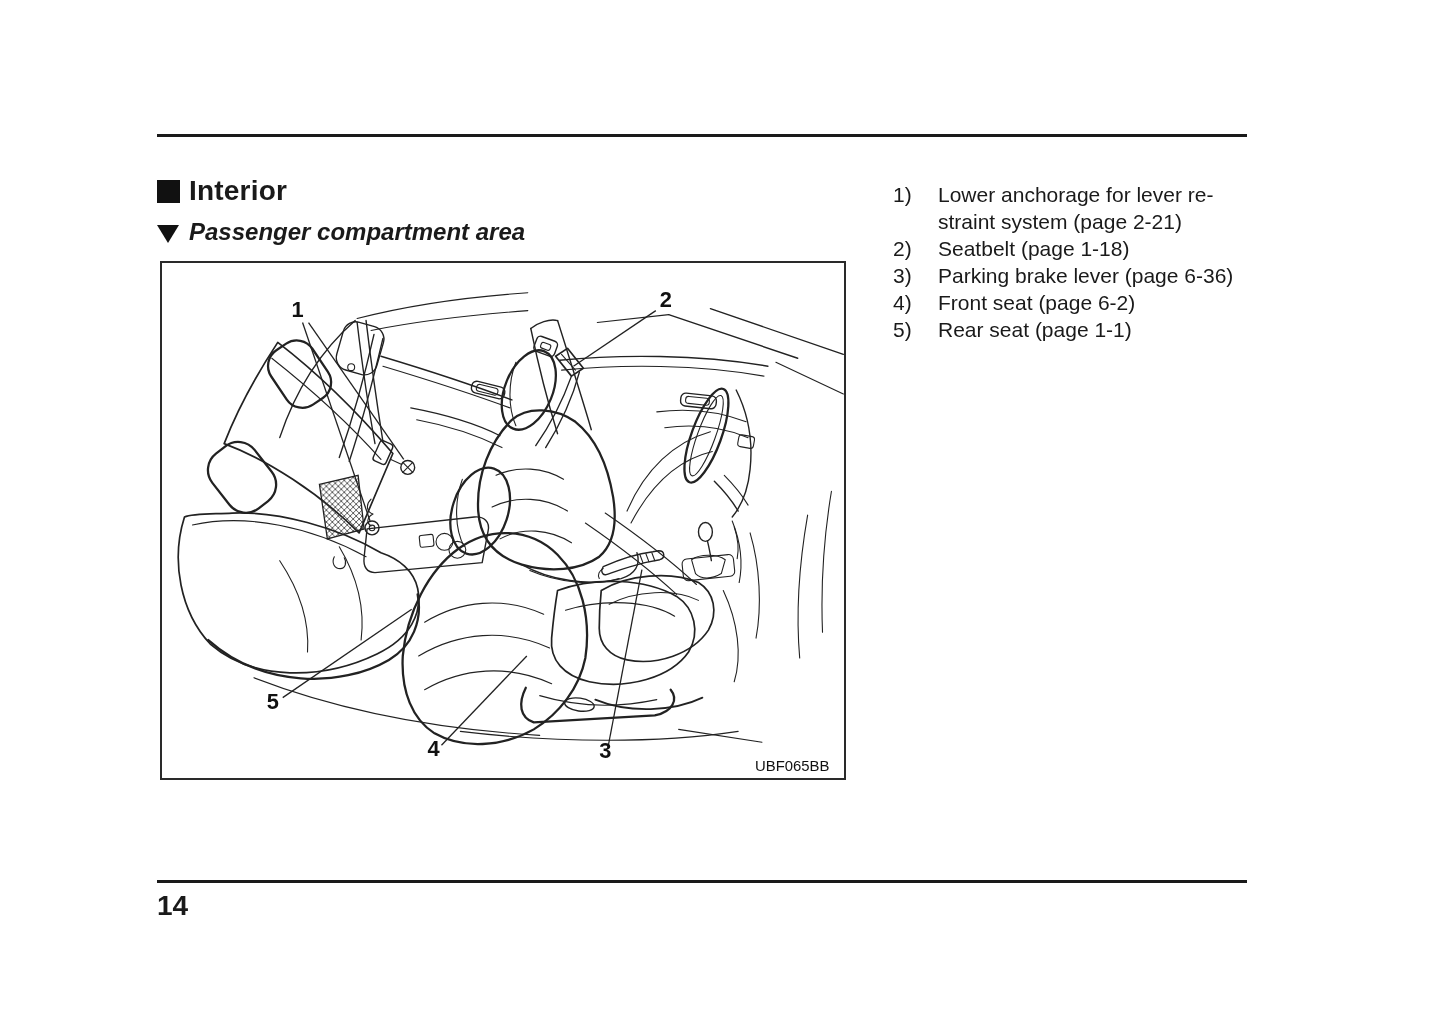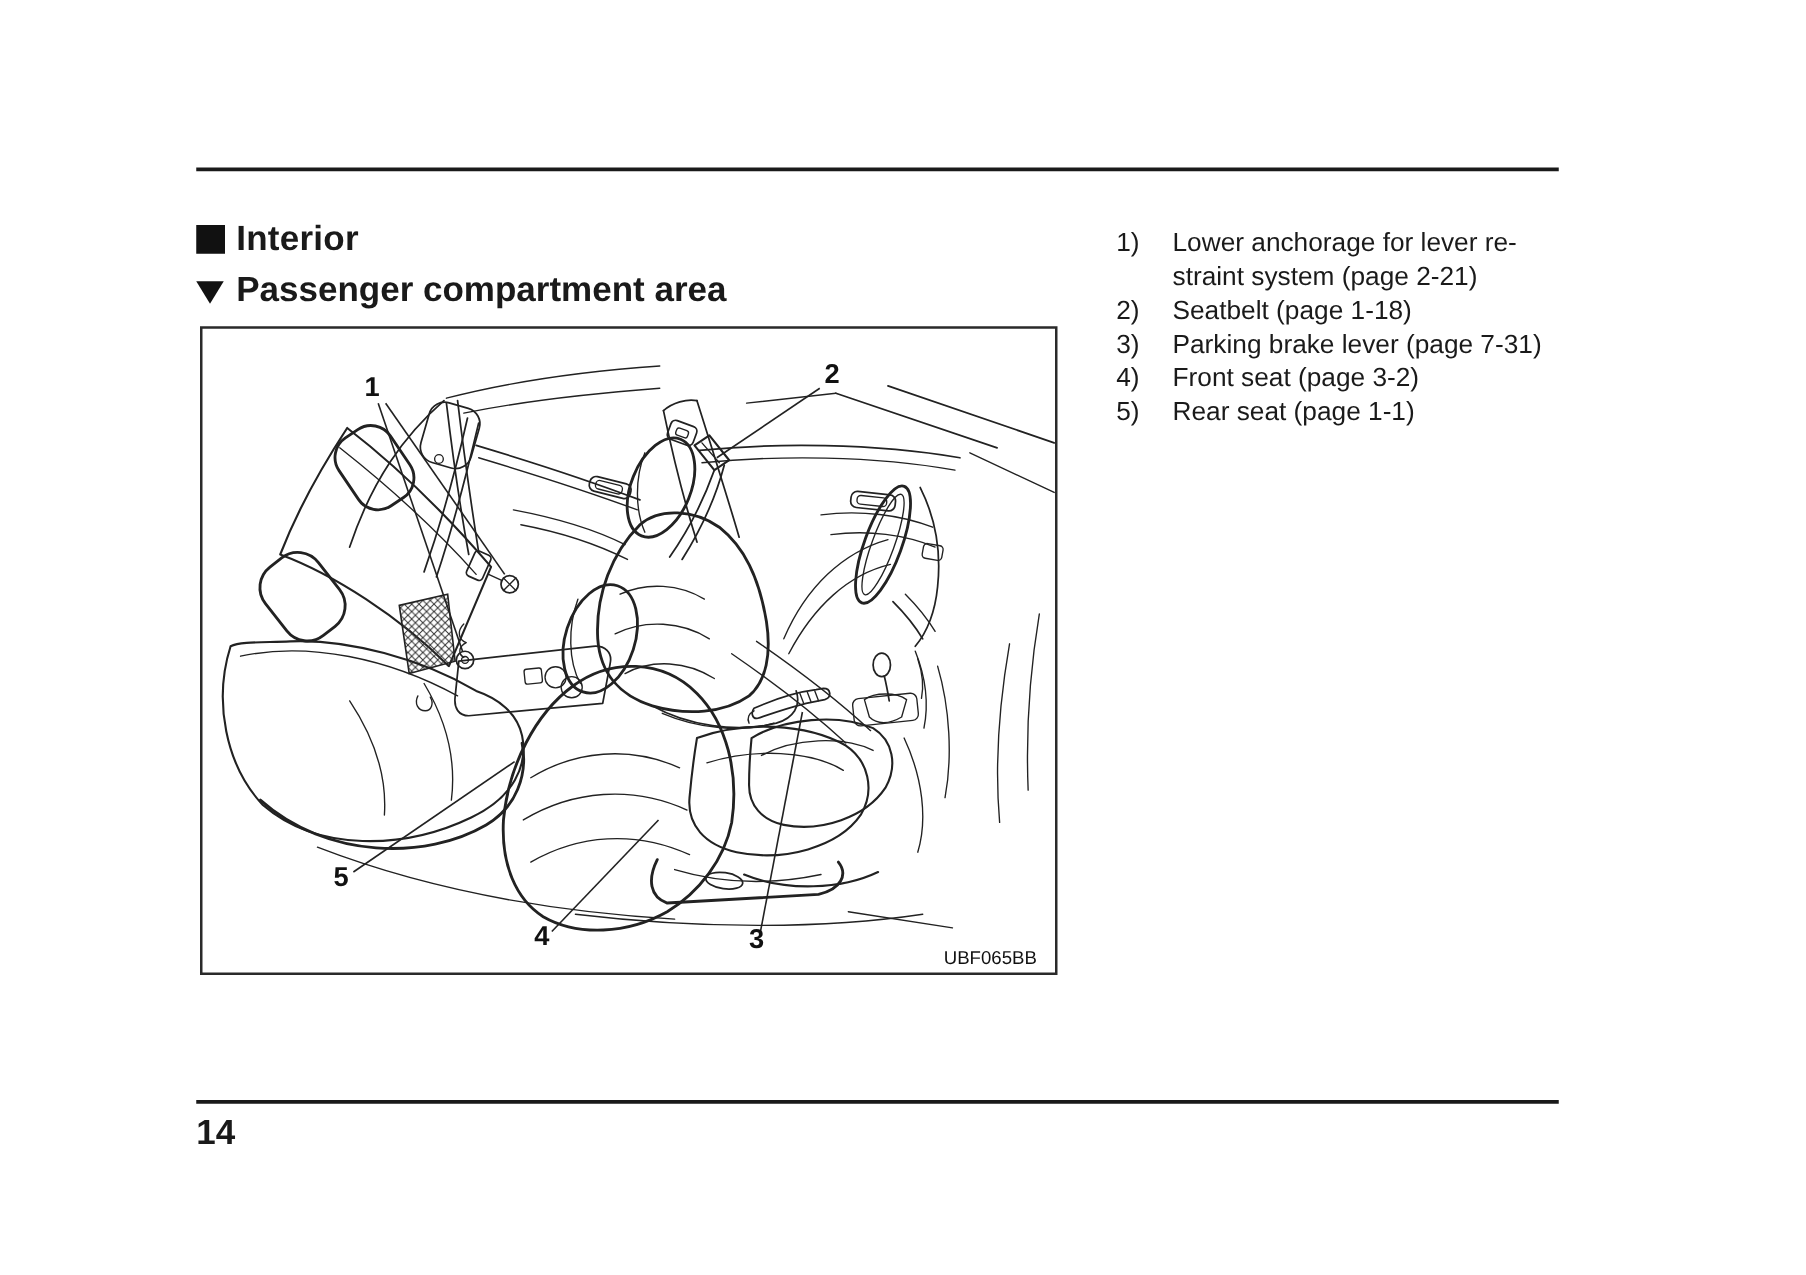--- a/index.html
+++ b/index.html
@@ -9,21 +9,21 @@
   }
   .rule{position:absolute;left:157px;width:1090px;height:3px;background:#1a1a1a;}
   .rule.top{top:134px;}
   .rule.bottom{top:880px;}
   .heading{position:absolute;left:157px;top:176px;display:flex;align-items:flex-start;gap:9px;}
   .heading .sq{width:23px;height:23px;background:#111;margin-top:4px;}
   .heading .txt{font-size:28px;font-weight:bold;letter-spacing:0.2px;line-height:30px;}
   .subheading{position:absolute;left:157px;top:219px;display:flex;align-items:flex-start;gap:10px;}
   .subheading .tri{width:0;height:0;margin-top:6px;
     border-left:11px solid transparent;border-right:11px solid transparent;border-top:18px solid #111;}
-  .subheading .txt{font-size:28px;font-weight:bold;line-height:26px;}
+  .subheading .txt{font-size:24px;font-weight:bold;line-height:26px;font-style:italic;}
   .figurebox{position:absolute;left:160px;top:261px;width:686px;height:519px;
     border:2px solid #2a2a2a;box-sizing:border-box;background:#fff;}
   .figurebox svg{display:block;width:100%;height:100%;}
   .legend{position:absolute;left:893px;top:181px;width:370px;font-size:21px;line-height:27px;}
   .legend-row{display:flex;align-items:flex-start;}
   .legend-num{width:45px;flex:0 0 45px;}
   .pagenum{position:absolute;left:157px;top:890px;font-size:28px;font-weight:bold;}
   .ink{stroke:#222;fill:none;stroke-linecap:round;stroke-linejoin:round;stroke-width:1.4;}
   .thick{stroke-width:2.3;}
   .mid{stroke-width:1.7;}
@@ -270,27 +270,27 @@
     </div>
     <div class="legend-row">
       <div class="legend-num">2)</div>
       <div>
         <div>Seatbelt (page 1-18)</div>
       </div>
     </div>
     <div class="legend-row">
       <div class="legend-num">3)</div>
       <div>
-        <div>Parking brake lever (page 7-31)</div>
+        <div>Parking brake lever (page 6-36)</div>
       </div>
     </div>
     <div class="legend-row">
       <div class="legend-num">4)</div>
       <div>
-        <div>Front seat (page 3-2)</div>
+        <div>Front seat (page 6-2)</div>
       </div>
     </div>
     <div class="legend-row">
       <div class="legend-num">5)</div>
       <div>
         <div>Rear seat (page 1-1)</div>
       </div>
     </div>
   </div>
 

